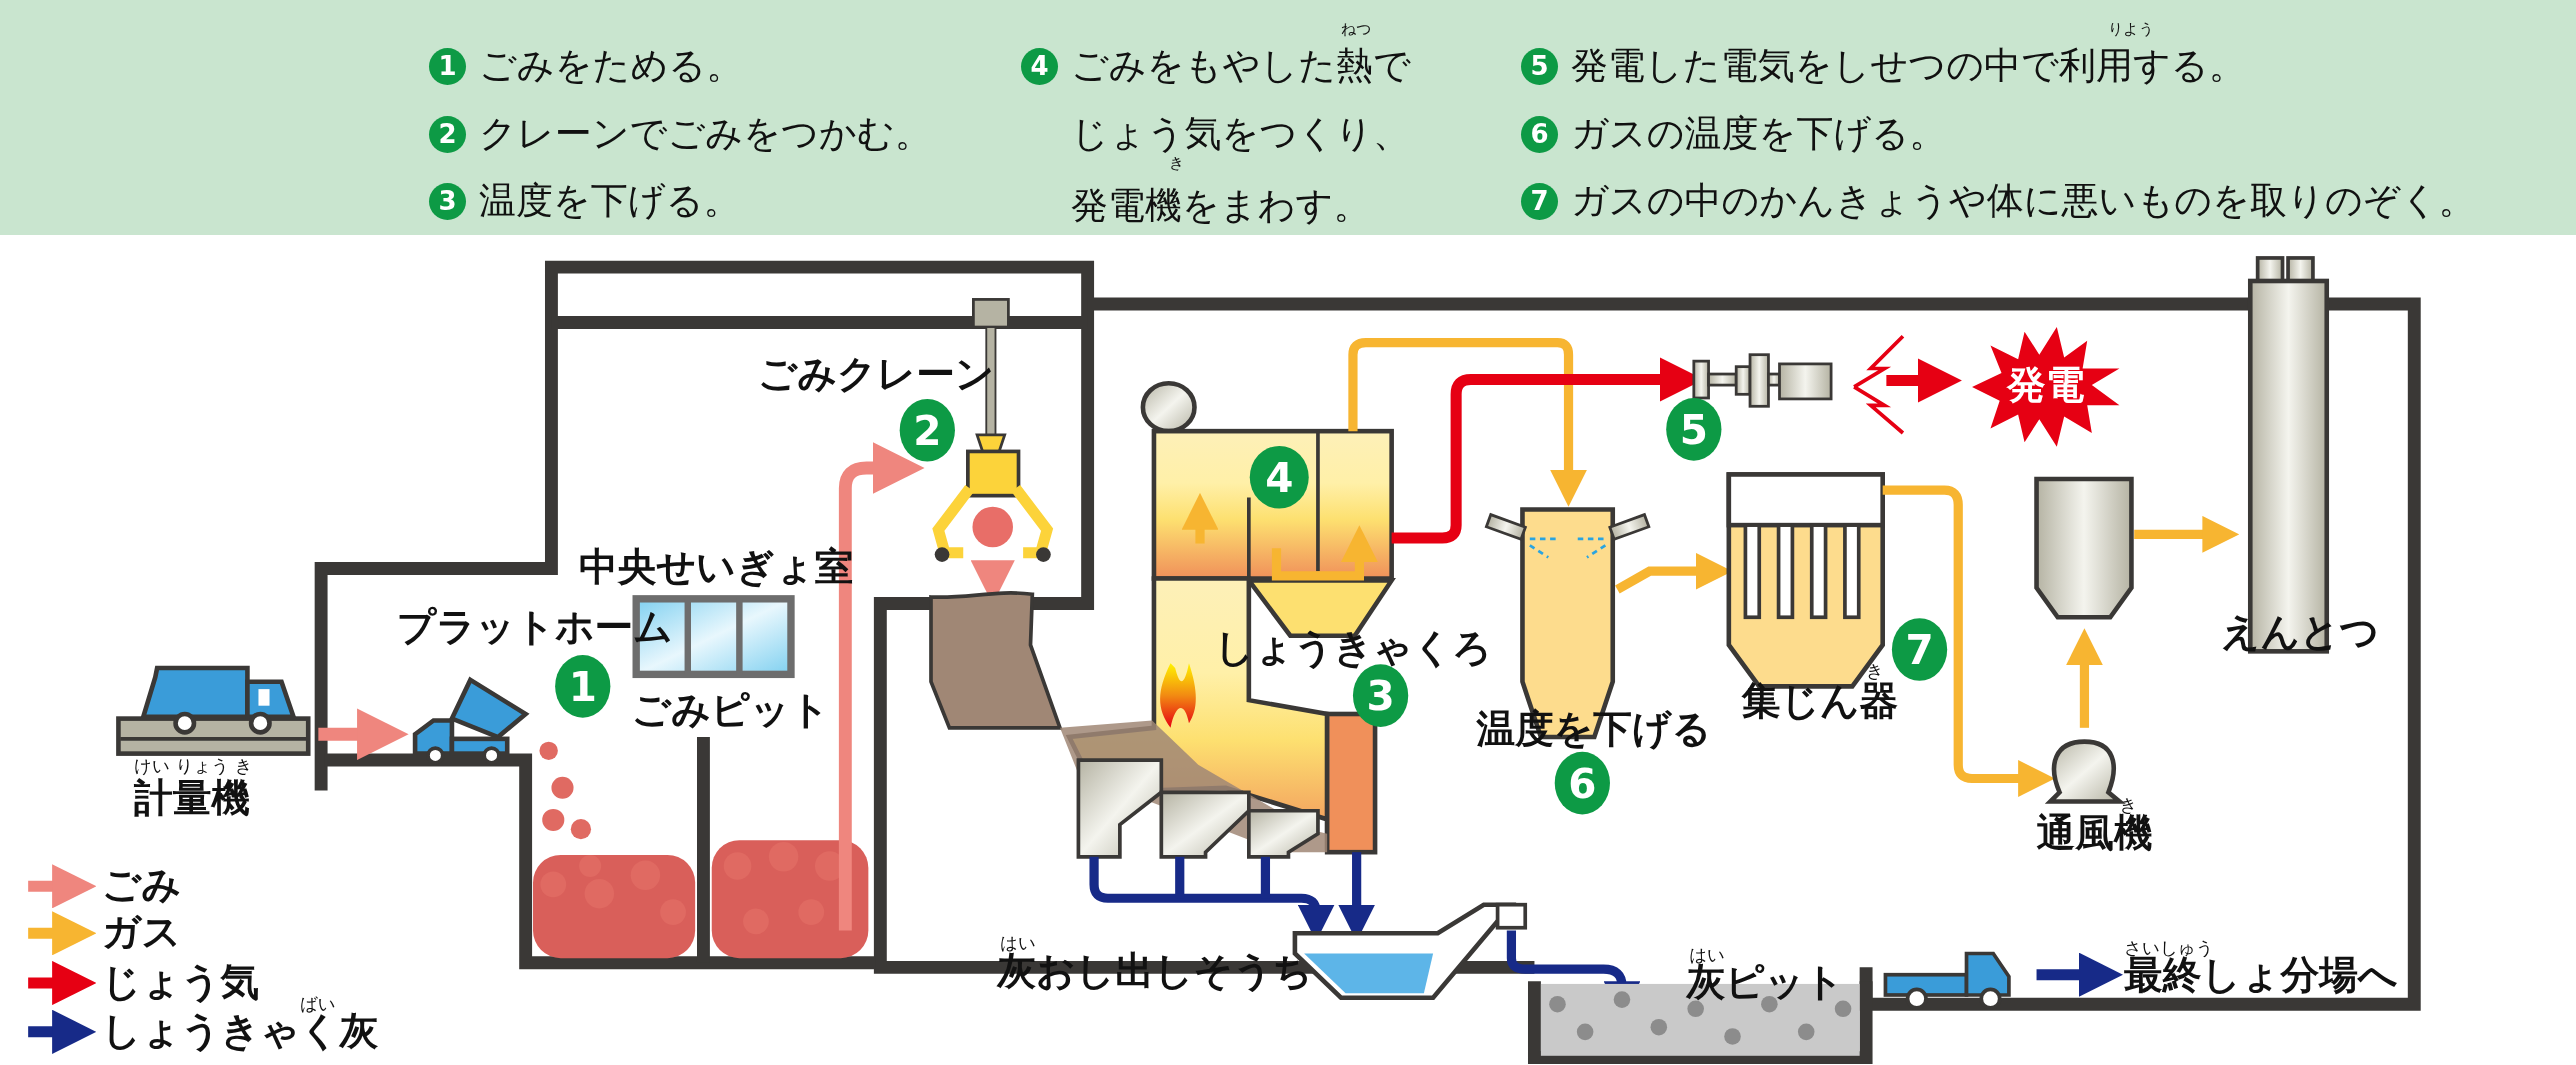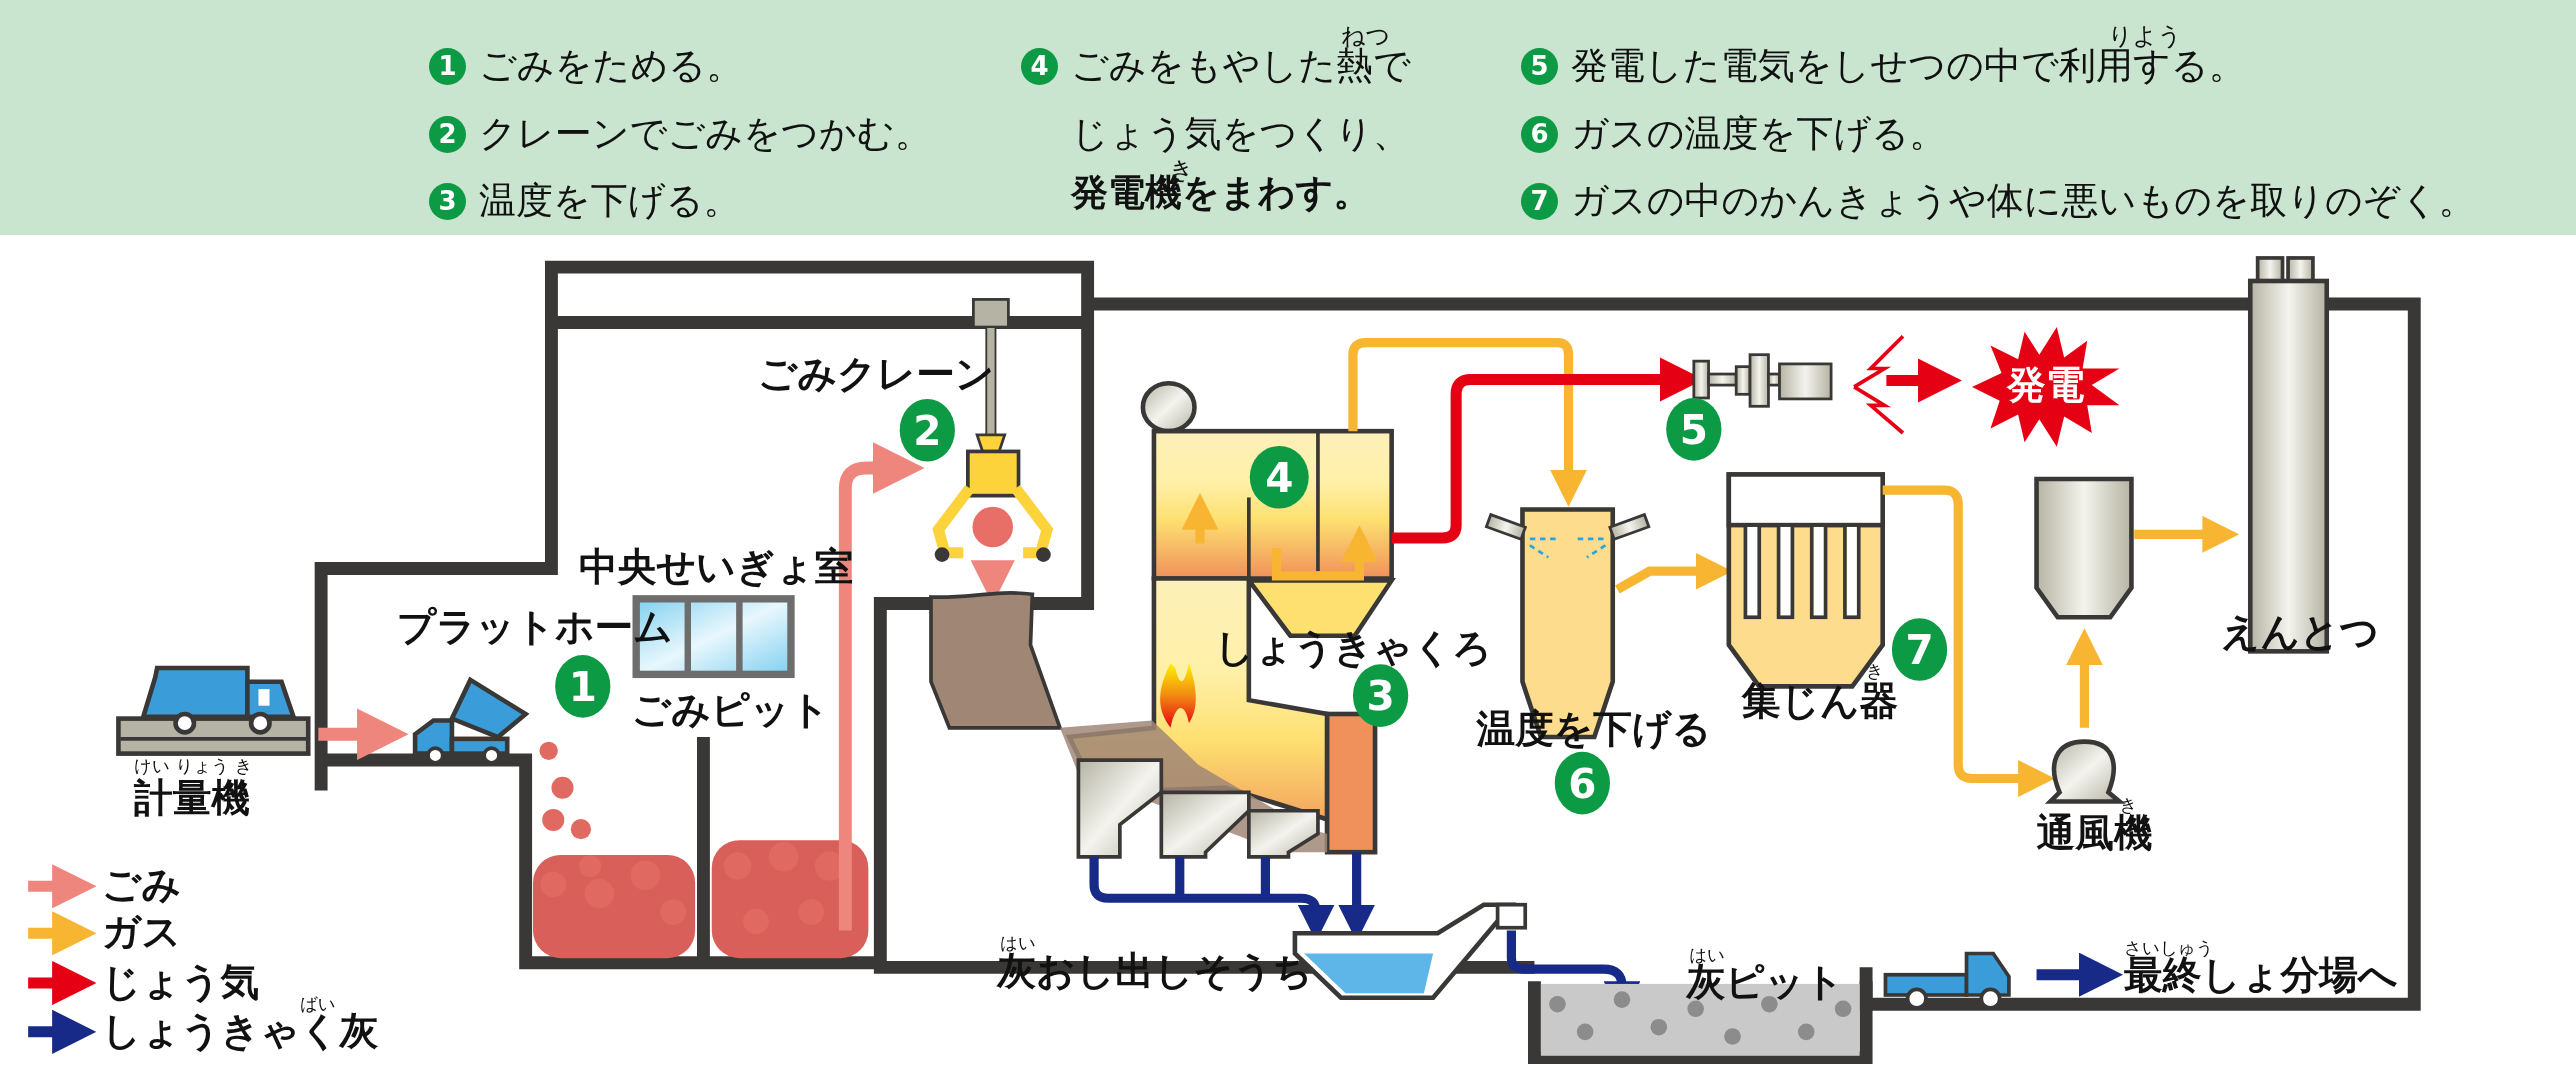--- a/index.html
+++ b/index.html
@@ -2,21 +2,21 @@
 <html style="font-size:14.7px"><head>
 <meta charset="utf-8">
 <style>
   html,body{margin:0;padding:0;background:#fff;}
   body{width:2576px;height:1065px;overflow:hidden;font-family:"DejaVu Sans","Liberation Sans",sans-serif;}
   #stage{position:relative;width:2576px;height:1065px;}
   svg{position:absolute;left:0;top:0;}
   .hdr{position:absolute;left:0;top:0;width:2576px;height:235px;background:#c9e5cf;}
   .step{position:absolute;font-size:37px;color:#111;white-space:nowrap;display:flex;align-items:center;}
   .num{display:inline-flex;width:37px;height:37px;border-radius:50%;background:#0d9a45;color:#fff;font-size:26px;font-weight:bold;align-items:center;justify-content:center;margin-right:13px;}
-  .ruby{position:absolute;font-size:24px;color:#111;}
+  .ruby{position:absolute;font-size:15px;color:#111;}
   .lbl{font-weight:bold;fill:#111;font-size:42px;}
   .lblsm{fill:#111;font-size:19px;}
   .cnum{fill:#fff;font-weight:bold;font-size:44px;}
   .wall{fill:none;stroke:#3a3836;stroke-width:14;}
 </style>
 </head>
 <body>
 
 <div id="stage">
   <div class="hdr">
@@ -35,21 +35,21 @@
 
     <span class="ruby" style="left:1341px;top:20px;">ねつ</span>
     <div class="step" style="left:1021px;top:41px;">
         <span class="num">4</span>
         <span>ごみをもやした熱で</span>
       </div>
     <div class="step" style="left:1071px;top:109px;text-align:center;">
         <span>じょう気をつくり、</span>
       </div>
     <span class="ruby" style="left:1169px;top:154px;">き</span>
-    <div class="step" style="left:1071px;top:168px;font-weight:bold;">
+    <div class="step" style="left:1071px;top:181px;">
         <span>発電機をまわす。</span>
       </div>
 
     <span class="ruby" style="left:2076px;top:20px;margin-left:32px;">りよう</span>
     <div class="step" style="left:1521px;top:41px;">
         <span class="num">5</span>
         <span>発電した電気をしせつの中で利用する。</span>
       </div>
     <div class="step" style="left:1521px;top:109px;">
         <span class="num">6</span>

